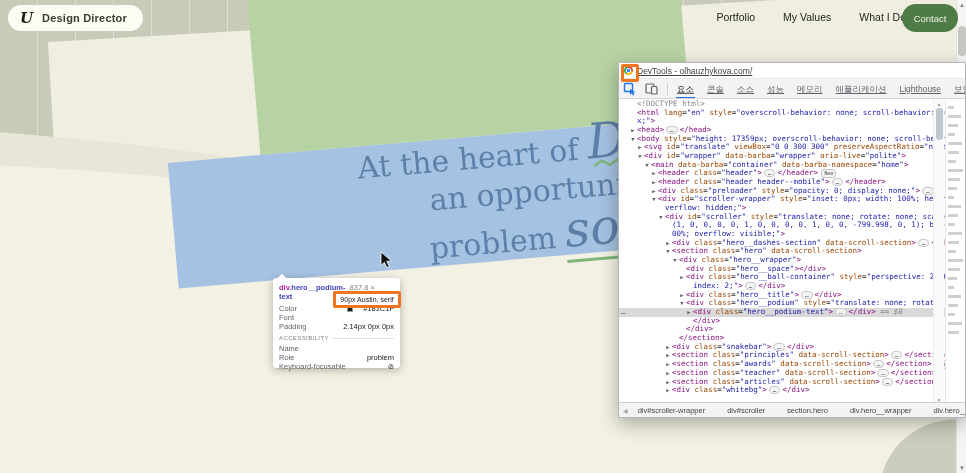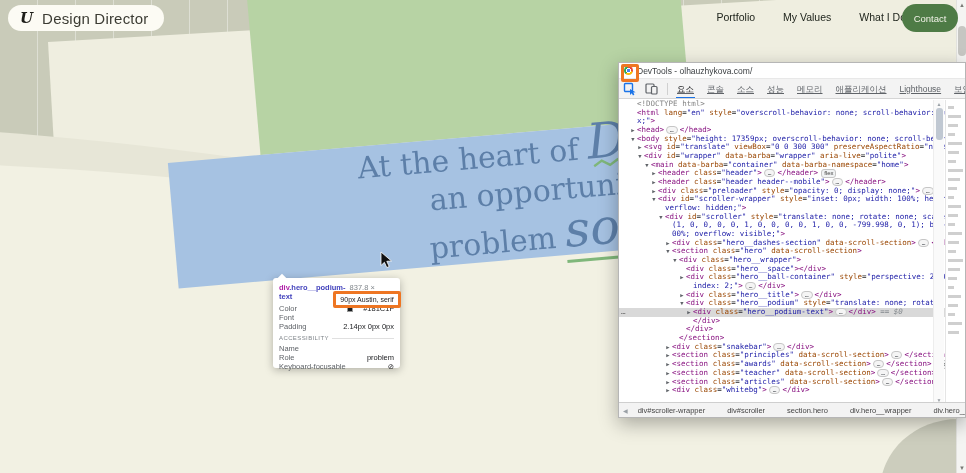--- a/index.html
+++ b/index.html
@@ -58,21 +58,21 @@
   
   .page-scroll { position:absolute; right:0; top:0; width:10px; height:473px; background:#f4f4f2;
                  border-left:1px solid #e2e2de; z-index:10; }
   .page-scroll .arr { position:absolute; left:0; width:10px; text-align:center; font-size:6px; color:#7a7a76; }
   .page-scroll .thumb { position:absolute; left:1px; width:8px; background:#c6c6c2; border-radius:4px; }
 
   
   .devtools { position:absolute; left:618px; top:62px; width:348px; height:356px; background:#fff;
               border:1px solid #b6b6b6; box-shadow:0 6px 18px rgba(0,0,0,.3); z-index:50; overflow:hidden; }
   .dt-title { height:16px; background:#fff; border-bottom:1px solid #e8e8e8; display:flex; align-items:center;
-              gap:4px; padding:0 5px; font-size:8.5px; color:#3c4043; }
+              gap:4px; padding:0 5px; font-size:8.5px; color:#3c4043;text-decoration:underline; }
   .chrome-logo { width:9px; height:9px; border-radius:50%;
                  background:radial-gradient(circle at 50% 50%, #4285f4 0 26%, #fff 27% 36%, rgba(0,0,0,0) 37%),
                             conic-gradient(#ea4335 0 30%, #fbbc05 30% 62%, #34a853 62% 100%); }
   .dt-tabs { height:20px; background:#f3f3f3; border-bottom:1px solid #d5d5d5; display:flex; align-items:center;
              padding:0 4px; gap:8px; font-size:8.5px; color:#5f6368; white-space:nowrap; overflow:hidden;text-decoration:underline; }
   .dt-ico { width:14px; height:14px; position:relative; flex:0 0 auto; }
   .ann-inspect { position:absolute; left:2px; top:1px; width:18px; height:18px; border:3px solid #ee7623; border-radius:2px; z-index:5; }
   .dt-tab { height:20px; line-height:20px; padding:0 1px; flex:0 0 auto; }
   .dt-tab.sel { color:#202124; border-bottom:2px solid #1a73e8; }
   .dt-sep { width:1px; height:12px; background:#d0d0d0; flex:0 0 auto; }
@@ -98,21 +98,21 @@
 
   .dt-crumbs { position:absolute; left:0; bottom:0; width:100%; height:15px; background:#f3f3f3; border-top:1px solid #cfcfcf;
                display:flex; align-items:center; gap:7px; padding:0 4px; font-size:7.5px; color:#444; overflow:hidden; }
   .crumb { flex:0 0 auto; padding:1px 3px; }
   .crumb-arr { color:#9aa0a6; font-size:6px; flex:0 0 auto; }
 
   
   .logo-pill { position:absolute; left:8px; top:5px; height:26px; background:#fcfbf4; border-radius:14px;
                display:flex; align-items:center; gap:9px; padding:0 16px 0 12px; z-index:20; }
   .logo-glyph { font-family:"DejaVu Serif", serif; font-style:italic; font-weight:bold; font-size:15px; color:#1d1d18; }
-  .logo-text { font-size:15px; color:#3c3c34; letter-spacing:.2px; }
+  .logo-text { font-size:11px; color:#3c3c34; letter-spacing:.2px;font-weight:bold; }
   .nav { position:absolute; right:60px; top:11px; display:flex; gap:28px; z-index:20; font-size:10.5px; color:#21261e; }
   .nav-item { cursor:pointer; }
   .contact-btn { position:absolute; right:8px; top:4px; width:56px; height:28px; border-radius:14px; background:#4e7b46;
                  color:#f2f2e8; font-size:9.5px; display:flex; align-items:center; justify-content:center; z-index:20; }
 </style>
 </head>
 <body>
 
 <div class="stage">
 

